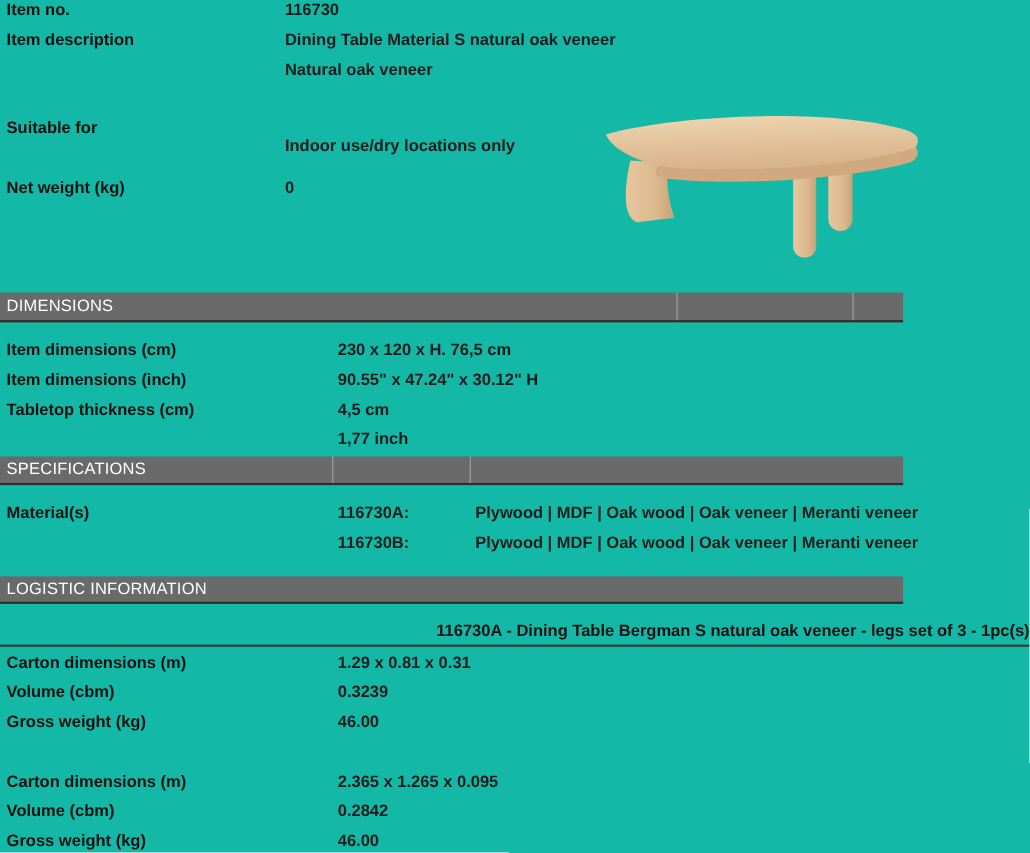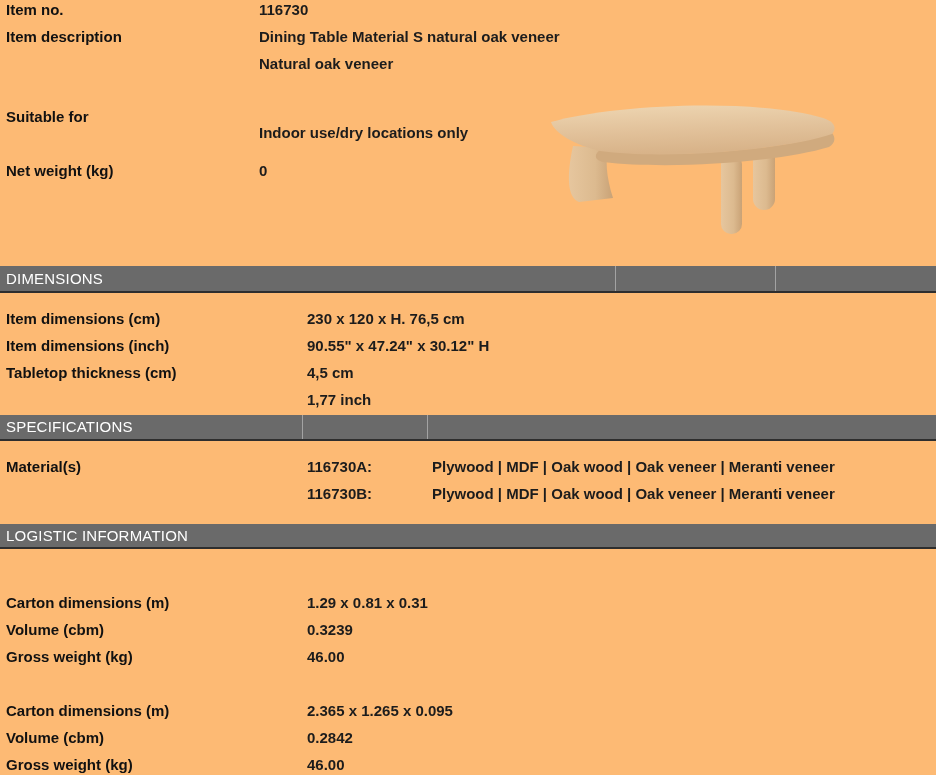--- a/index.html
+++ b/index.html
@@ -1,37 +1,37 @@
 <!DOCTYPE html>
 <html><head>
 <meta charset="utf-8">
 <style>
   html,body{margin:0;padding:0;background:#ffffff;}
   .sheet{
     position:relative;
     width:936px;height:775px;
-    background:#fdba74;
+    background:#14b8a6;
     font-family:"Liberation Sans","DejaVu Sans",sans-serif;
     color:#1c1c1c;
     overflow:hidden;
     text-align:right;
   }
   .t{
     position:absolute;
     font-size:15px;line-height:17px;
     white-space:nowrap;
     color:#1c1c1c;
     font-weight:bold;
   }
   .lbl{left:6px;font-weight:700;color:#111111;}
   .c1{left:259px;}
   .c2{left:307px;}
   .c3{left:432px;}
   .bar{
-    position:absolute;left:0;width:936px;height:25px;
+    position:absolute;left:0;width:821px;height:25px;
     background:#6a6a6a;
     border-bottom:2px solid #2e2e2e;
   }
   .bar-title{
     position:absolute;left:6px;top:0;
     color:#ffffff;font-size:15px;line-height:25px;
     letter-spacing:0.2px;white-space:nowrap;
   }
   .bardiv{
     position:absolute;top:0;bottom:0;width:1px;
@@ -115,20 +115,23 @@
   <span class="t lbl" style="top:458px">Material(s)</span>
   <span class="t c2" style="top:458px">116730A:</span>
   <span class="t c3" style="top:458px">Plywood | MDF | Oak wood | Oak veneer | Meranti veneer</span>
   <span class="t c2" style="top:485px">116730B:</span>
   <span class="t c3" style="top:485px">Plywood | MDF | Oak wood | Oak veneer | Meranti veneer</span>
 
   <div class="bar" style="top:524px;height:23px">
     <span class="bar-title" style="line-height:23px">LOGISTIC INFORMATION</span>
   </div>
 
+  <div class="subhdr" style="top:565px;height:21px">
+    <span>116730A - Dining Table Bergman S natural oak veneer - legs set of 3 - 1pc(s)</span>
+  </div>
   <span class="t lbl" style="top:594px">Carton dimensions (m)</span>
   <span class="t c2" style="top:594px">1.29 x 0.81 x 0.31</span>
   <span class="t lbl" style="top:621px">Volume (cbm)</span>
   <span class="t c2" style="top:621px">0.3239</span>
   <span class="t lbl" style="top:648px">Gross weight (kg)</span>
   <span class="t c2" style="top:648px">46.00</span>
 
   <span class="t lbl" style="top:702px">Carton dimensions (m)</span>
   <span class="t c2" style="top:702px">2.365 x 1.265 x 0.095</span>
   <span class="t lbl" style="top:729px">Volume (cbm)</span>

